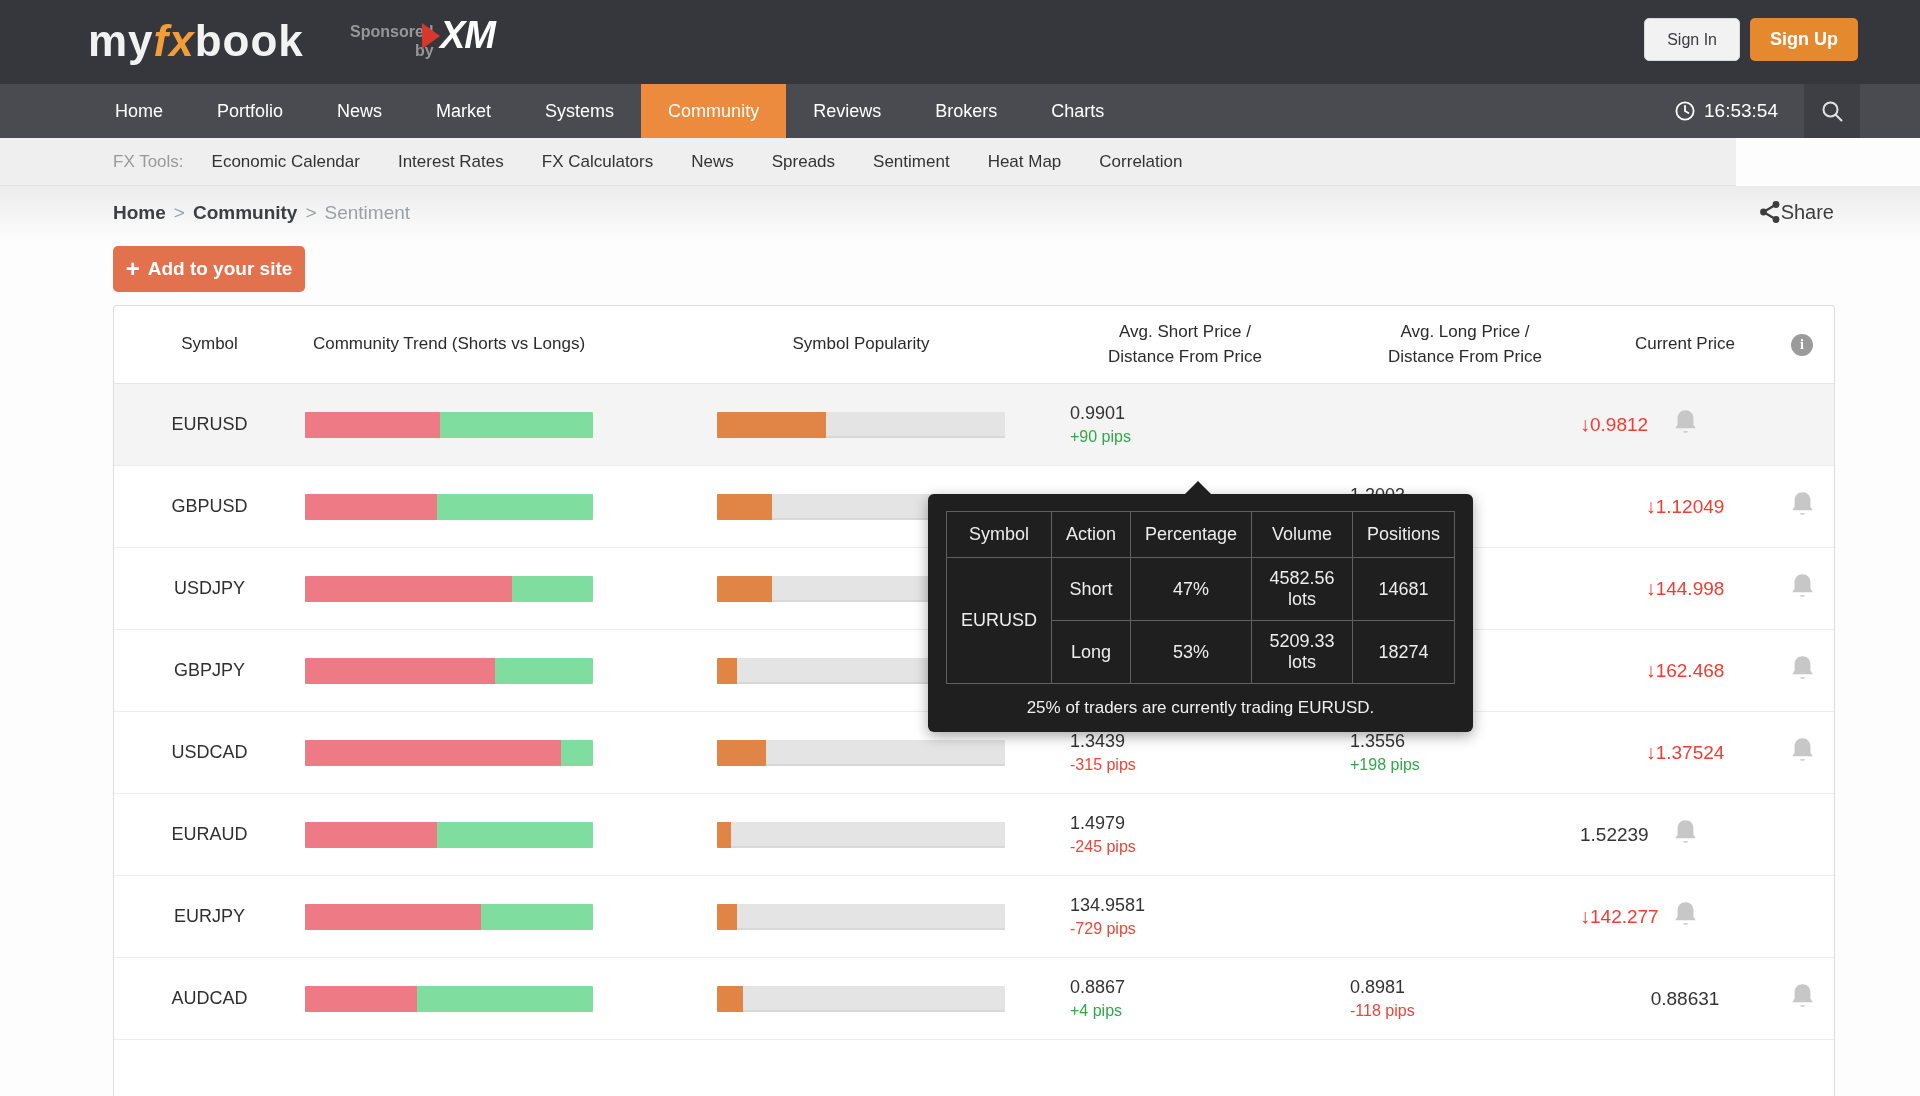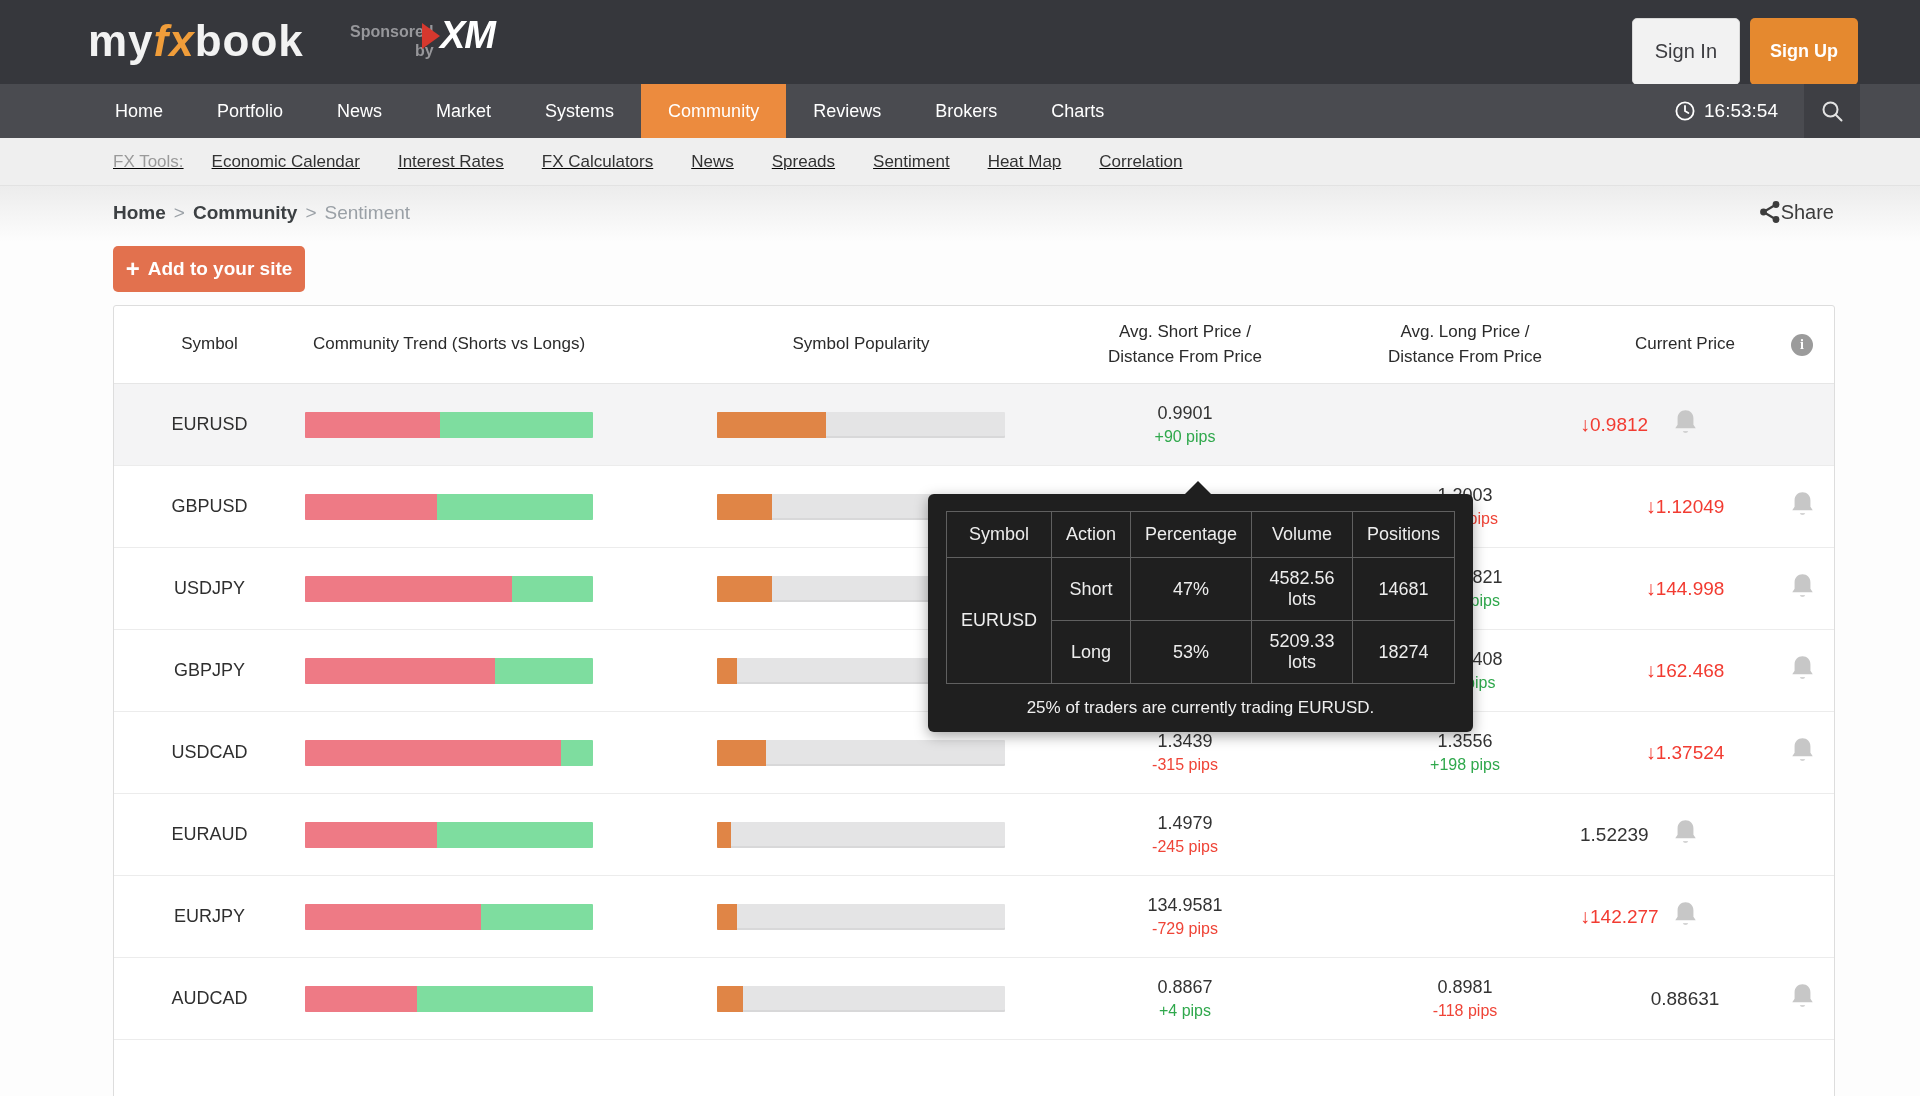--- a/index.html
+++ b/index.html
@@ -8,33 +8,33 @@
   #page { position:relative; width:1920px; height:1096px; overflow:hidden; background:#fdfdfd; }
 
   
   .topbar { position:absolute; top:0; left:0; width:1920px; height:84px; background:#36373c; }
   .logo { position:absolute; left:88px; top:16px; font-size:44px; font-weight:bold; color:#f2f2f2; letter-spacing:1px; }
   .logo .fx { color:#f09d3a; font-style:italic; }
   .sponsored { position:absolute; left:350px; top:22px; color:#97979b; font-size:16px; font-weight:bold; text-align:right; line-height:19px; }
   .xm-logo { position:absolute; left:420px; top:14px; display:flex; align-items:center; }
   .xm-text { color:#fff; font-size:38px; font-weight:bold; font-style:italic; letter-spacing:-1px; margin-left:-6px; }
   .auth { position:absolute; right:62px; top:18px; display:flex; gap:10px; }
-  .btn-signin { background:#f2f2f2; color:#3c3c40; border:1px solid #d8d8d8; border-radius:5px; font-size:20px; padding:21px 22px; cursor:pointer; font-family:inherit; }
+  .btn-signin { background:#f2f2f2; color:#3c3c40; border:1px solid #d8d8d8; border-radius:5px; font-size:16px; padding:11px 22px; cursor:pointer; font-family:inherit; }
   .btn-signup { background:#e5892f; color:#fff; border:none; border-radius:5px; font-size:18px; font-weight:bold; padding:11px 20px; cursor:pointer; font-family:inherit; }
 
   
   .nav { position:absolute; top:84px; left:0; width:1920px; height:54px; background:#4a4b50; display:flex; align-items:stretch; }
   .nav-item { color:#fff; font-size:18px; display:flex; align-items:center; padding:0 27px; cursor:pointer; }
   .nav-item.active { background:#ec8b3e; }
   .nav-right { position:absolute; right:0; top:0; height:54px; display:flex; align-items:center; }
   .nav-time { display:flex; align-items:center; gap:8px; color:#fff; font-size:19px; margin-right:26px; }
   .nav-search { width:56px; height:54px; background:#3e3f44; display:flex; align-items:center; justify-content:center; cursor:pointer; margin-right:60px; }
 
   
-  .fxtools { position:absolute; top:138px; left:0; width:1920px; height:48px; background:#efefef; border-bottom:1px solid #e2e2e2; display:flex; align-items:center; padding-left:113px;text-decoration:underline; }
+  .fxtools { position:absolute; top:138px; left:0; width:1736px; height:48px; background:#efefef; border-bottom:1px solid #e2e2e2; display:flex; align-items:center; padding-left:113px; }
   .fxtools-label { color:#9a9a9a; font-size:17px; margin-right:28px; }
   .fxtools-item { color:#333; font-size:17px; margin-right:38px; cursor:pointer; }
 
   
   .crumb-zone { position:absolute; top:186px; left:0; width:1920px; height:56px; background:linear-gradient(#ececec,#fdfdfd); }
   .breadcrumb { position:absolute; left:113px; top:202px; font-size:19px; color:#9aa0a6; }
   .breadcrumb .bc-link { color:#3c4043; font-weight:bold; cursor:pointer; }
   .breadcrumb .bc-sep { color:#9aa0a6; margin:0 8px; }
   .breadcrumb .bc-current { color:#9aa0a6; }
   .share { position:absolute; right:86px; top:200px; display:flex; align-items:center; font-size:20px; color:#3c3c3c; cursor:pointer; }
@@ -55,21 +55,21 @@
   .info-circle { width:22px; height:22px; border-radius:50%; background:#9b9b9b; color:#fff; font-size:14px; font-weight:bold; font-family:"Liberation Serif", serif; display:flex; align-items:center; justify-content:center; cursor:pointer; margin:0 auto; }
 
   .trow { height:82px; border-bottom:1px solid #ececec; background:#fff; }
   .trow.hl { background:#f4f4f5; }
   .cell-symbol { text-align:center; font-size:18px; color:#2f2f2f; }
   .bar { height:26px; width:288px; border-radius:1px; overflow:hidden; display:flex; box-shadow:inset 0 -2px rgba(0,0,0,0.07); }
   .bar .shorts { background:#ee7a85; height:100%; }
   .bar .longs  { background:#7edd9f; height:100%; }
   .popbar { height:26px; width:288px; background:#e4e4e5; border-radius:1px; overflow:hidden; box-shadow:inset 0 -2px rgba(0,0,0,0.05); }
   .popbar .fill { background:#e08546; height:100%; }
-  .cell-price { text-align:center; }
+  .cell-price { }
   .price-main { font-size:18px; color:#333; margin-bottom:4px; }
   .pips { font-size:16px; }
   .pips.up { color:#2fa84c; }
   .pips.down { color:#ef4437; }
   .cell-current { text-align:center; font-size:19px; color:#333; }
   .cell-current.down { color:#f23b31; }
   .cell-current .arr { font-weight:bold; font-size:20px; }
   .cell-bell { text-align:center; cursor:pointer; }
 
   

